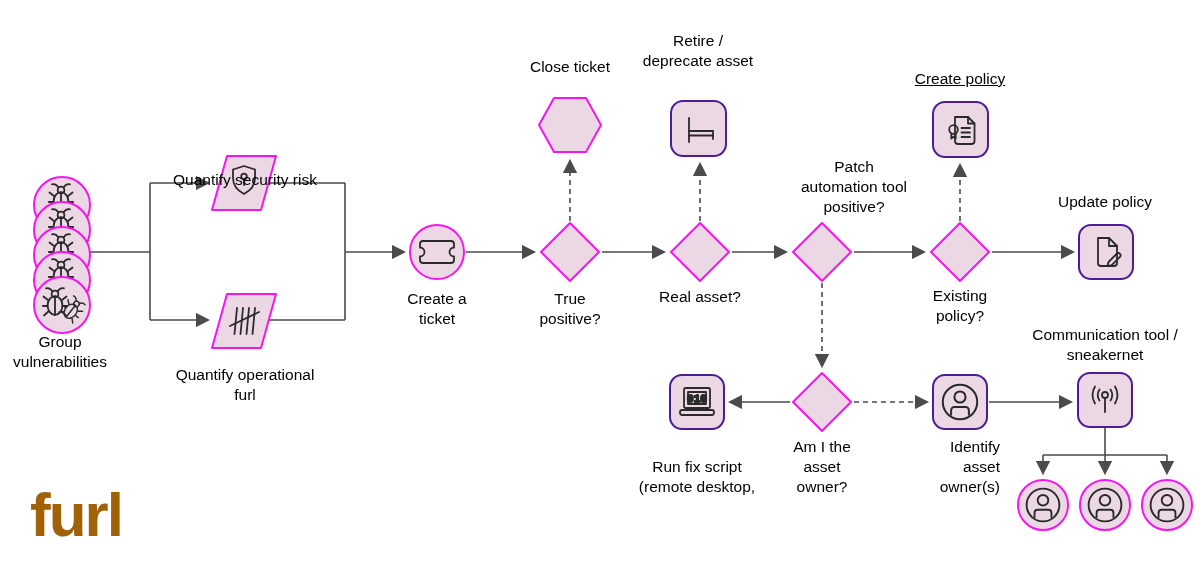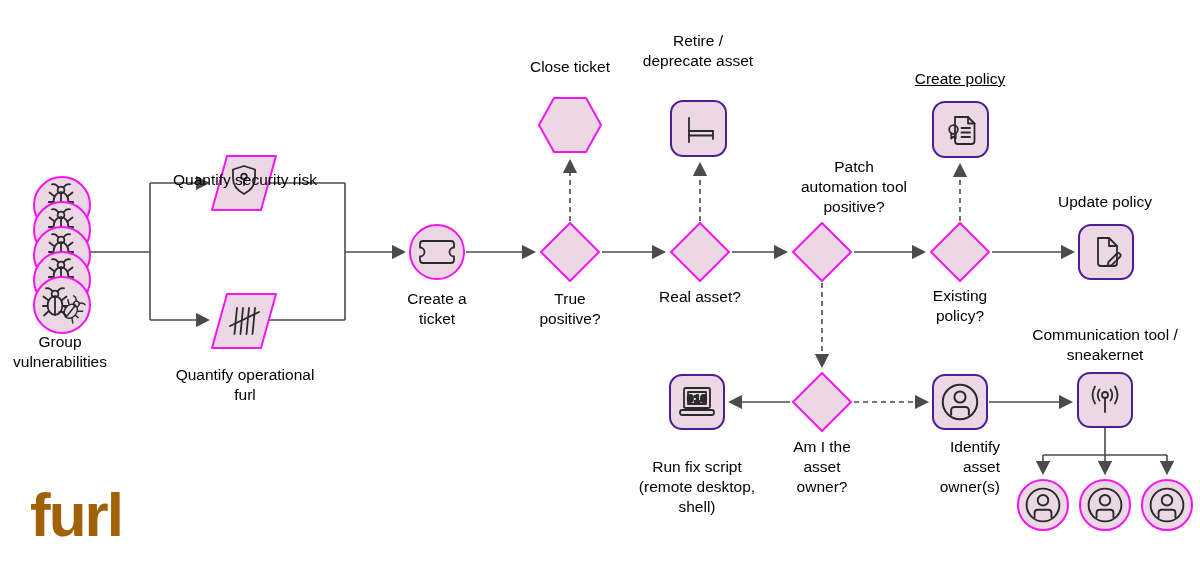--- a/index.html
+++ b/index.html
@@ -290,21 +290,20 @@
     <svg class="icon" width="42" height="34" viewBox="0 0 42 34">
       <rect x="8" y="3" width="26" height="20" rx="1.5"></rect>
       <rect x="4" y="25" width="34" height="5" rx="2.2"></rect>
       <rect x="12" y="7" width="18" height="12"></rect>
       <text x="21" y="16.8" text-anchor="middle" font-size="11" font-weight="bold" stroke="none" fill="#2a2a2a" font-family="Liberation Mono, monospace">010</text>
     </svg>
   </div>
   <div class="label" style="left:617px;top:437px;width:160px;margin-top:20px;">
       <div>Run fix script</div>
       <div>(remote desktop,</div>
-      <div>shell)</div>
     </div>
 
   <div class="sq shape" style="left:932px;top:374px;width:56px;height:56px;">
     <svg class="icon" width="40" height="40" viewBox="0 0 36 36">
       <circle cx="18" cy="18" r="15.5"></circle>
       <circle cx="18" cy="13.5" r="5"></circle>
       <path d="M10,29.5 v-4 a3,3 0 0 1 3,-3 h10 a3,3 0 0 1 3,3 v4"></path>
     </svg>
   </div>
   <div class="label" style="left:920px;top:437px;width:80px;text-align:right;">

